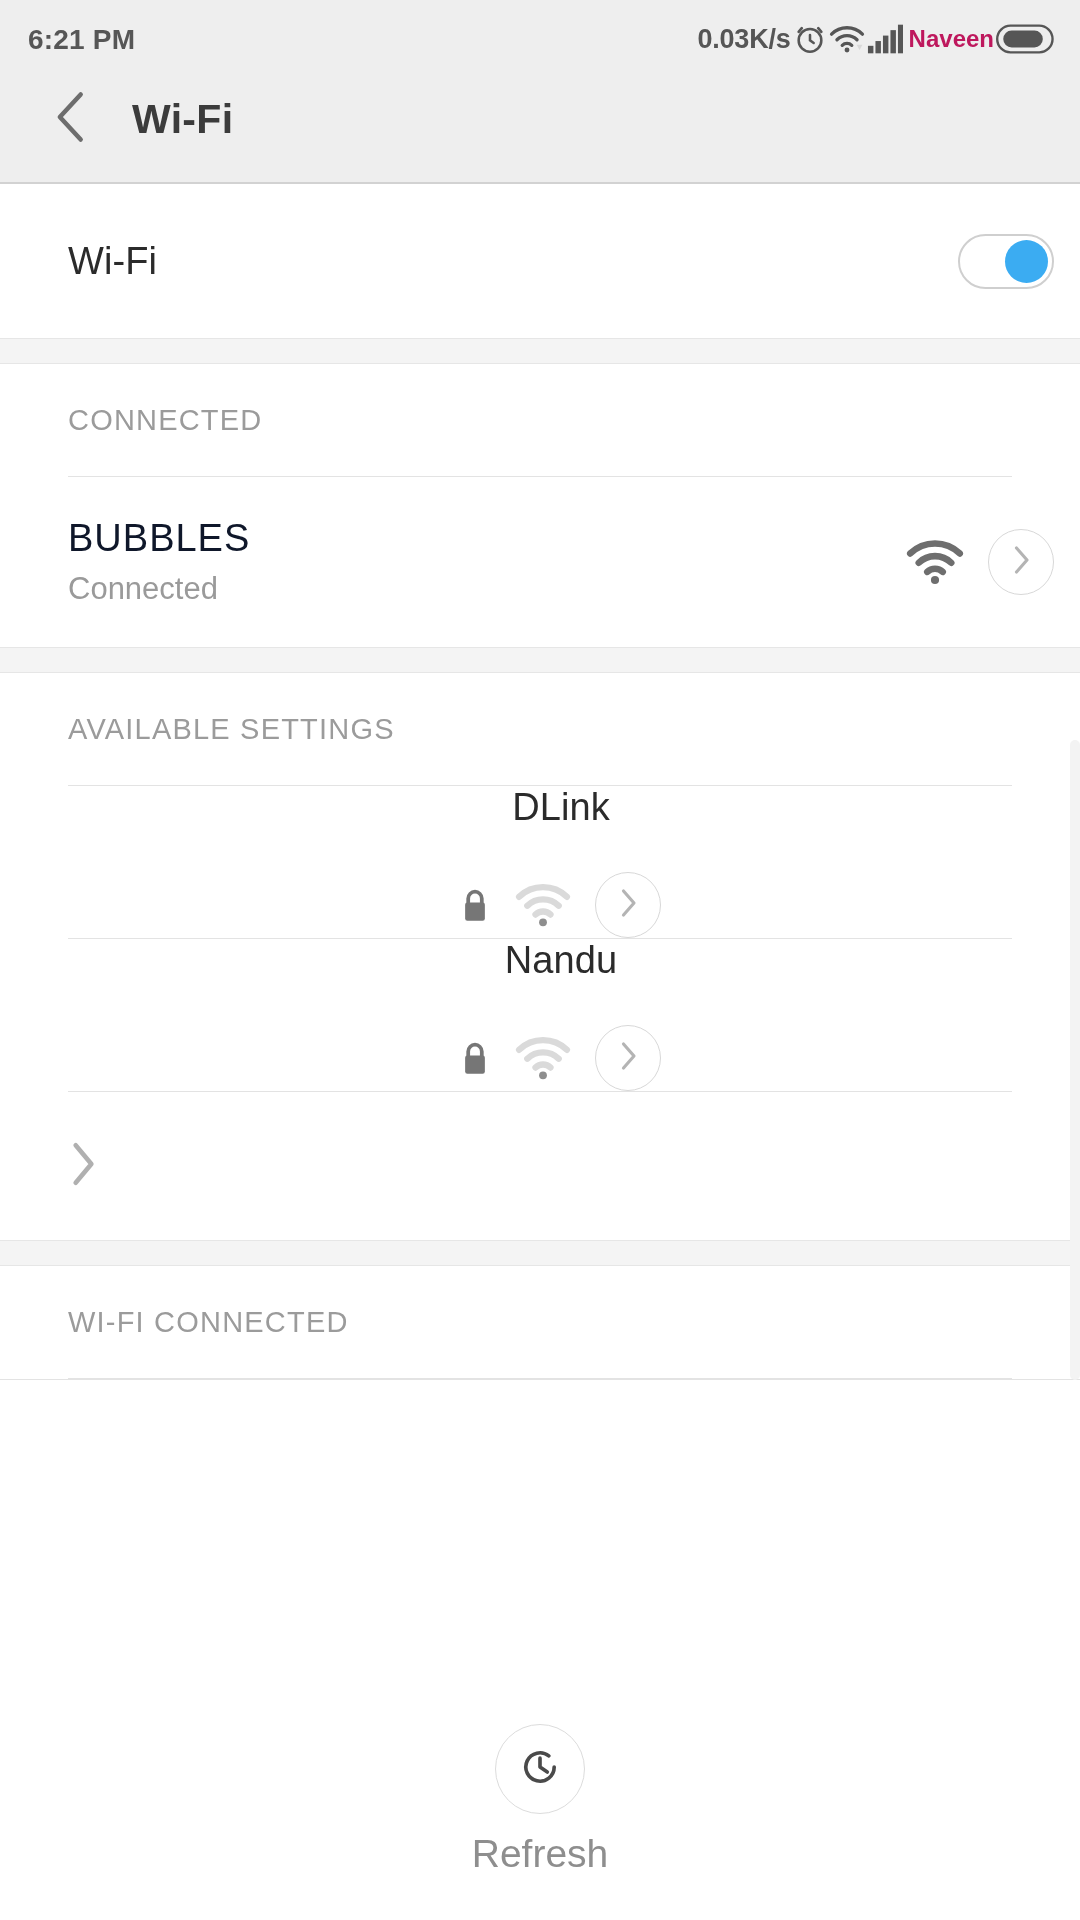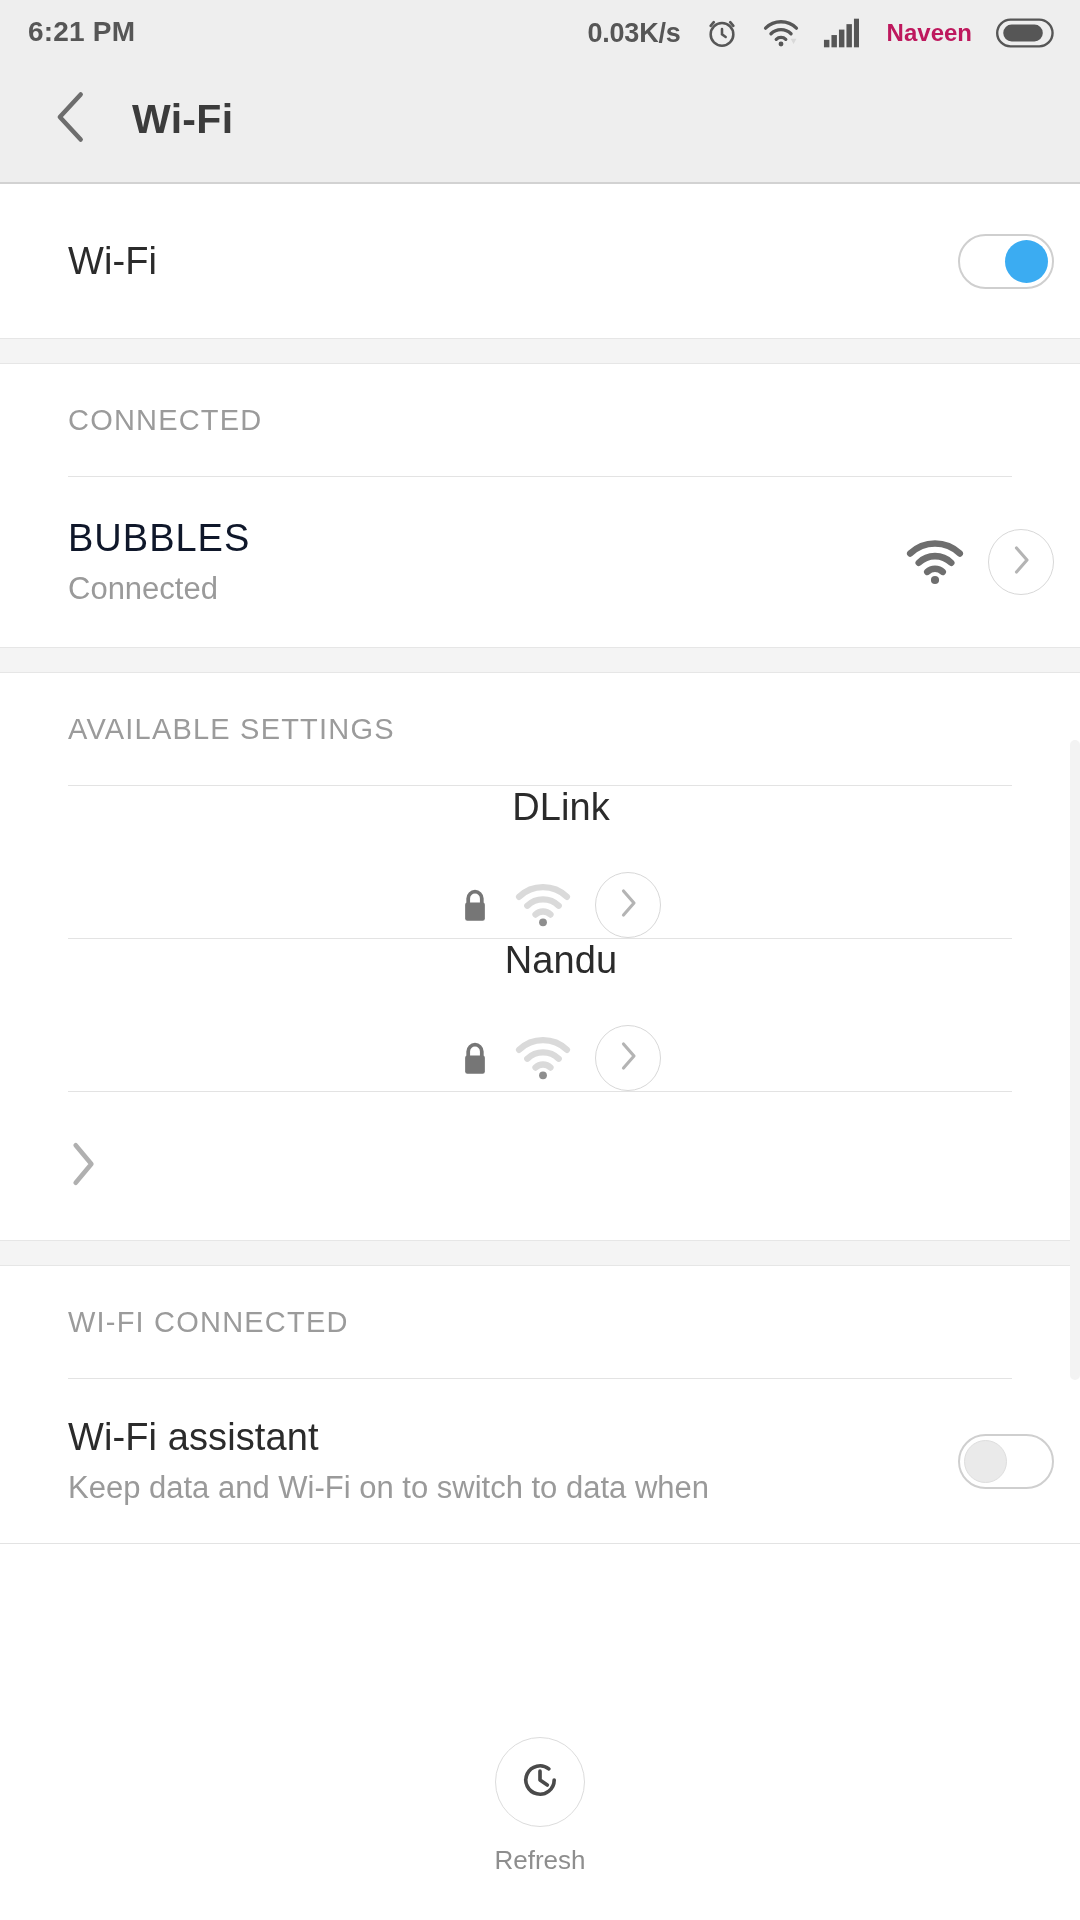--- a/index.html
+++ b/index.html
@@ -16,35 +16,35 @@
     height: 1920px;
     background: #ffffff;
     overflow: hidden;
   }
 
   
   .statusbar {
     height: 56px;
     background: #eeeeee;
     display: flex;
-    align-items: flex-start;
+    align-items: flex-end;
     padding: 16px 26px 0 28px;
     color: #5a5a5a;
   }
   .sb-time {
     font-size: 28px;
     font-weight: bold;
     letter-spacing: 0.2px;
     color: #565656;
   }
   .sb-spacer { flex: 1; }
   .sb-right {
     display: flex;
     align-items: center;
-    gap: 24px;
+    gap: 2px;
   }
   .sb-speed {
     font-size: 27px;
     font-weight: bold;
     color: #565656;
     letter-spacing: -0.2px;
   }
   .sb-carrier {
     font-size: 24px;
     font-weight: bold;
@@ -174,21 +174,21 @@
   }
   .refresh-circle {
     width: 90px; height: 90px;
     border-radius: 50%;
     border: 1px solid #dcdcdc;
     display: flex; align-items: center; justify-content: center;
     background: #fff;
   }
   .refresh-label {
     margin-top: 18px;
-    font-size: 26px;
+    font-size: 39px;
     color: #8e8e8e;
   }
 
   
   .scroll-track {
     position: absolute;
     right: 0;
     top: 740px;
     width: 10px;
     height: 640px;
@@ -369,29 +369,20 @@
         <path d="M3.5 2 L11 11 L3.5 20" fill="none" stroke="#b0b0b0" stroke-width="2.2" stroke-linecap="round" stroke-linejoin="round"></path>
       </svg>
     </span>
   </div>
 
   <div class="gap"></div>
 
   <div class="section-head">WI-FI CONNECTED</div>
   <div class="hr"></div>
 
-  <div class="row row-assistant">
-    <div class="row-main">
-      <div class="row-title">Wi-Fi assistant</div>
-      <div class="row-sub">Keep data and Wi-Fi on to switch to data when</div>
-    </div>
-    <div class="switch off">
-      <div class="knob"></div>
-    </div>
-  </div>
 
   <div class="hr" style="margin:0;"></div>
 
   <div class="scroll-track"></div>
 
   <div class="refresh-wrap">
     <div class="refresh-circle">
       <span>
         <svg width="46" height="46" viewBox="0 0 24 24">
           <path d="M19.4 12 A7.4 7.4 0 1 1 16.6 6.2" fill="none" stroke="#4a4a4a" stroke-width="1.9" stroke-linecap="round"></path>

